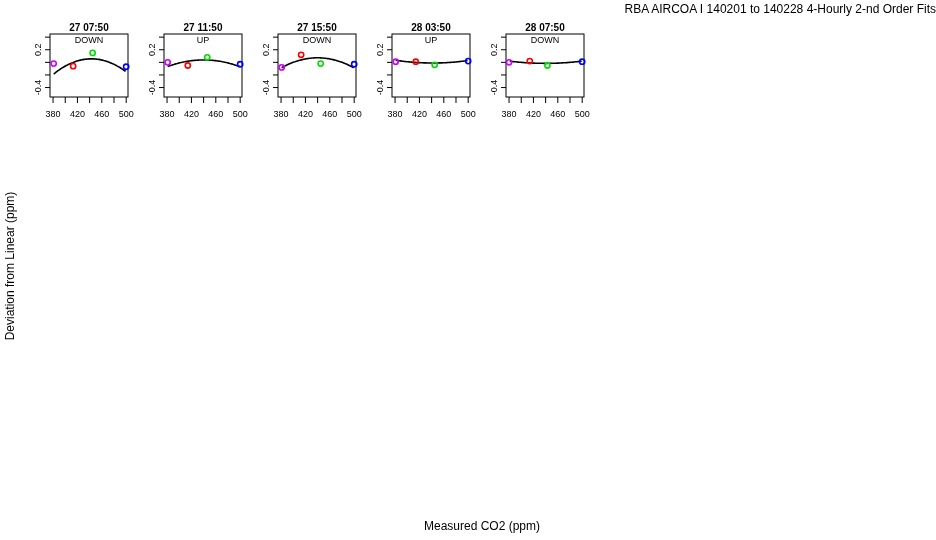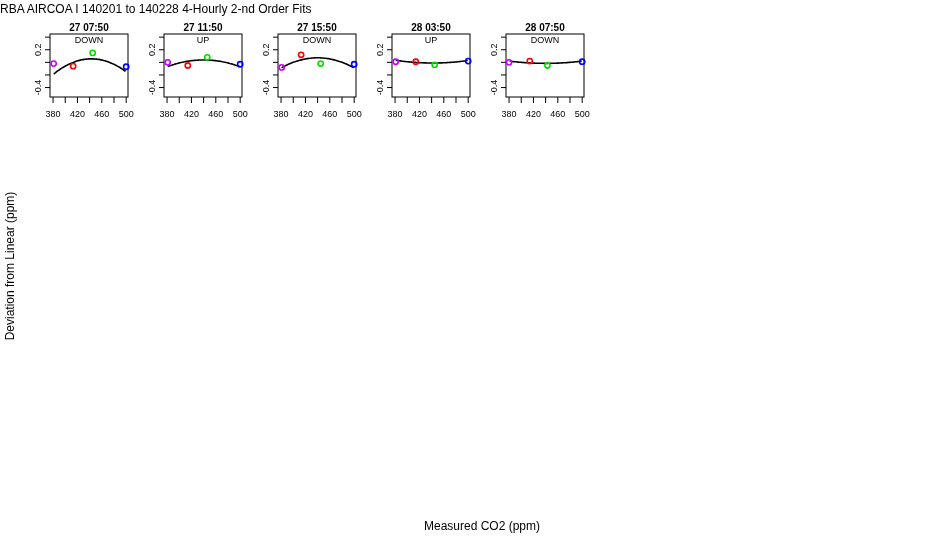--- a/index.html
+++ b/index.html
@@ -1,18 +1,18 @@
 <!DOCTYPE html>
 <html><head>
 <meta charset="utf-8">
 <style>
   html, body { margin: 0; padding: 0; background: #ffffff; }
   body { width: 936px; height: 540px; position: relative; overflow: hidden;
          font-family: "Liberation Sans", sans-serif; color: #000; }
-  #main-title { position: absolute; left: 0; width: 936px; top: 2px; text-align: left;
+  #main-title { position: absolute; left: 0; width: 936px; top: 2px; text-align: right;
                 font-size: 12px; }
   #x-label { position: absolute; left: 0; width: 964px; top: 519px; text-align: center; font-size: 12px; }
   #y-label { position: absolute; left: 10px; top: 266px; font-size: 12px; white-space: nowrap;
              transform: translate(-50%, -50%) rotate(-90deg); transform-origin: center; }
   svg#plots { position: absolute; left: 0; top: 0; }
   .ptitle { font-size: 10px; font-weight: bold; font-family: "Liberation Sans", sans-serif; }
   .pdir { font-size: 9px; font-family: "Liberation Sans", sans-serif; }
   .tick { font-size: 9px; font-family: "Liberation Sans", sans-serif; }
 </style>
 </head>

